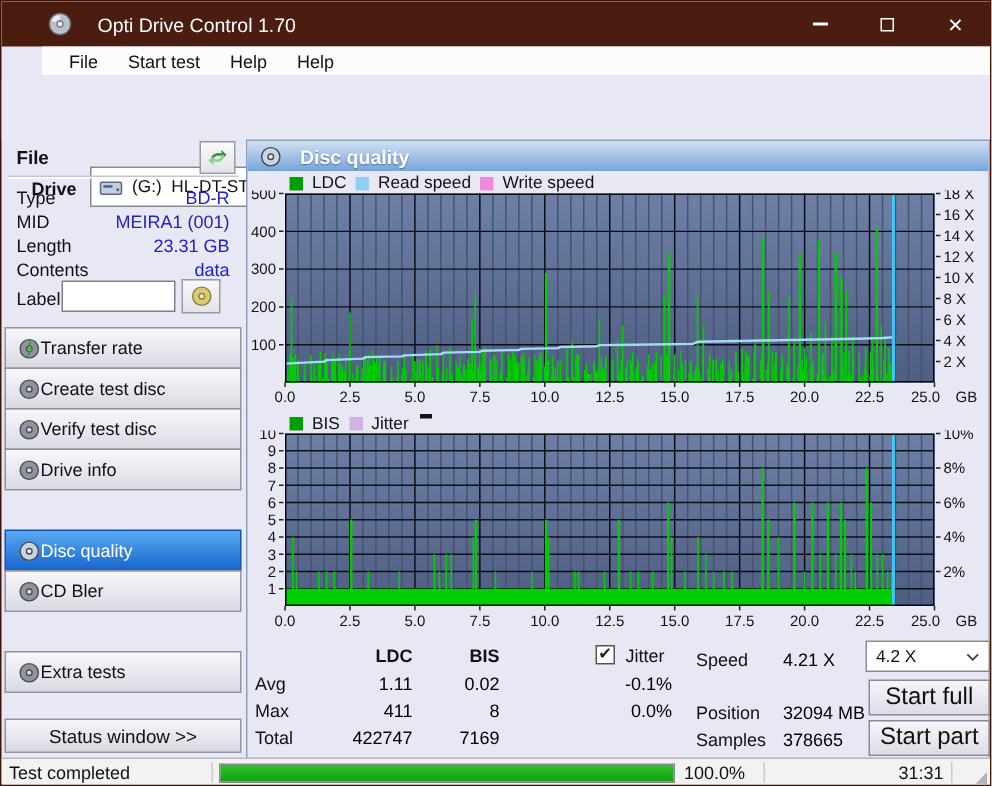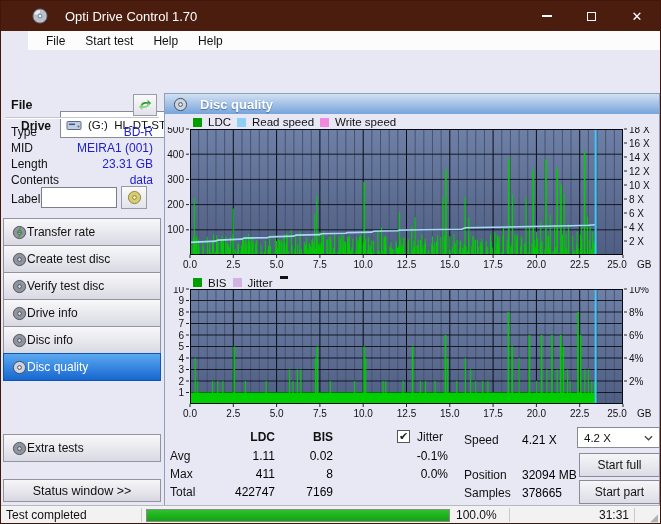--- a/index.html
+++ b/index.html
@@ -53,21 +53,21 @@
   .jitter-dash{ width:8px; height:3px; background:#111; margin-bottom:10px; margin-left:2px; }
   svg text{ font-family:"Liberation Sans", sans-serif; }
 
   
   .stat{ font-size:12px; }
   .stat-val{ color:#000000; text-align:right; }
   .col-ldc{ left:40px; width:70px; text-align:right; }
   .col-bis{ left:100px; width:68px; text-align:right; }
   .col-jit{ left:200px; width:83px; text-align:right; }
   .checkbox{ width:13px; height:13px; background:#fff; border:1px solid #555; font-size:11px; line-height:11px; text-align:center; color:#222; }
-  .push-btn{ background:linear-gradient(#f6f6f8,#dcdce6); border:1px solid #8a8a9a; display:flex; align-items:center; justify-content:center; font-size:12px; }
+  .push-btn{ background:linear-gradient(#f6f6f8,#dcdce6); border:1px solid #8a8a9a; display:flex; align-items:center; justify-content:center; font-size:16px; }
 
   
   .statusbar{ left:0; top:504px; width:659px; height:19px; background:#f2f2f2; border-top:1px solid #b8b8c4; font-size:12px; }
   .sb-sep{ top:2px; width:1px; height:14px; background:#c8c8d0; }
   .progress-track{ left:145px; top:3px; width:304px; height:13px; border:1px solid #8a8a8a; background:#fff; }
   .progress-fill{ height:100%; background:linear-gradient(#2cc42c,#12a012); }
   .grip{ right:2px; top:6px; color:#b0b0b8; font-size:10px; }
 </style>
 </head>
 <body>
@@ -210,33 +210,33 @@
       </svg>
       <span>Verify test disc</span>
     </div>
   <div class="abs side-btn" style="top: 298px;">
       <svg width="15" height="15" viewBox="0 0 16 16">
         <circle cx="8" cy="8" r="6.5" fill="#8f949f" stroke="#4a4f58"></circle>
         <circle cx="8" cy="8" r="2" fill="#d8dbe2" stroke="#4a4f58"></circle>
       </svg>
       <span>Drive info</span>
     </div>
-  <div class="abs side-btn" style="top: 325px;">
-      <svg width="15" height="15" viewBox="0 0 16 16">
-        <circle cx="8" cy="8" r="6.5" fill="#8f949f" stroke="#4a4f58"></circle>
-        <circle cx="8" cy="8" r="2" fill="#d8dbe2" stroke="#4a4f58"></circle>
-      </svg>
-      <span>Disc info</span>
-    </div>
   <div class="abs side-btn selected" style="top: 352px;">
       <svg width="15" height="15" viewBox="0 0 16 16">
         <circle cx="8" cy="8" r="6.5" fill="#cfd3dc" stroke="#3a4a66"></circle>
         <circle cx="8" cy="8" r="2" fill="#eef0f5" stroke="#3a4a66"></circle>
       </svg>
       <span>Disc quality</span>
+    </div>
+  <div class="abs side-btn" style="top: 379px;">
+      <svg width="15" height="15" viewBox="0 0 16 16">
+        <circle cx="8" cy="8" r="6.5" fill="#8f949f" stroke="#4a4f58"></circle>
+        <circle cx="8" cy="8" r="2" fill="#d8dbe2" stroke="#4a4f58"></circle>
+      </svg>
+      <span>CD Bler</span>
     </div>
   <div class="abs side-btn" style="top: 433px;">
       <svg width="15" height="15" viewBox="0 0 16 16">
         <circle cx="8" cy="8" r="6.5" fill="#8f949f" stroke="#4a4f58"></circle>
         <circle cx="8" cy="8" r="2" fill="#d8dbe2" stroke="#4a4f58"></circle>
       </svg>
       <span>Extra tests</span>
     </div>
 
   <div class="abs status-window-btn">

